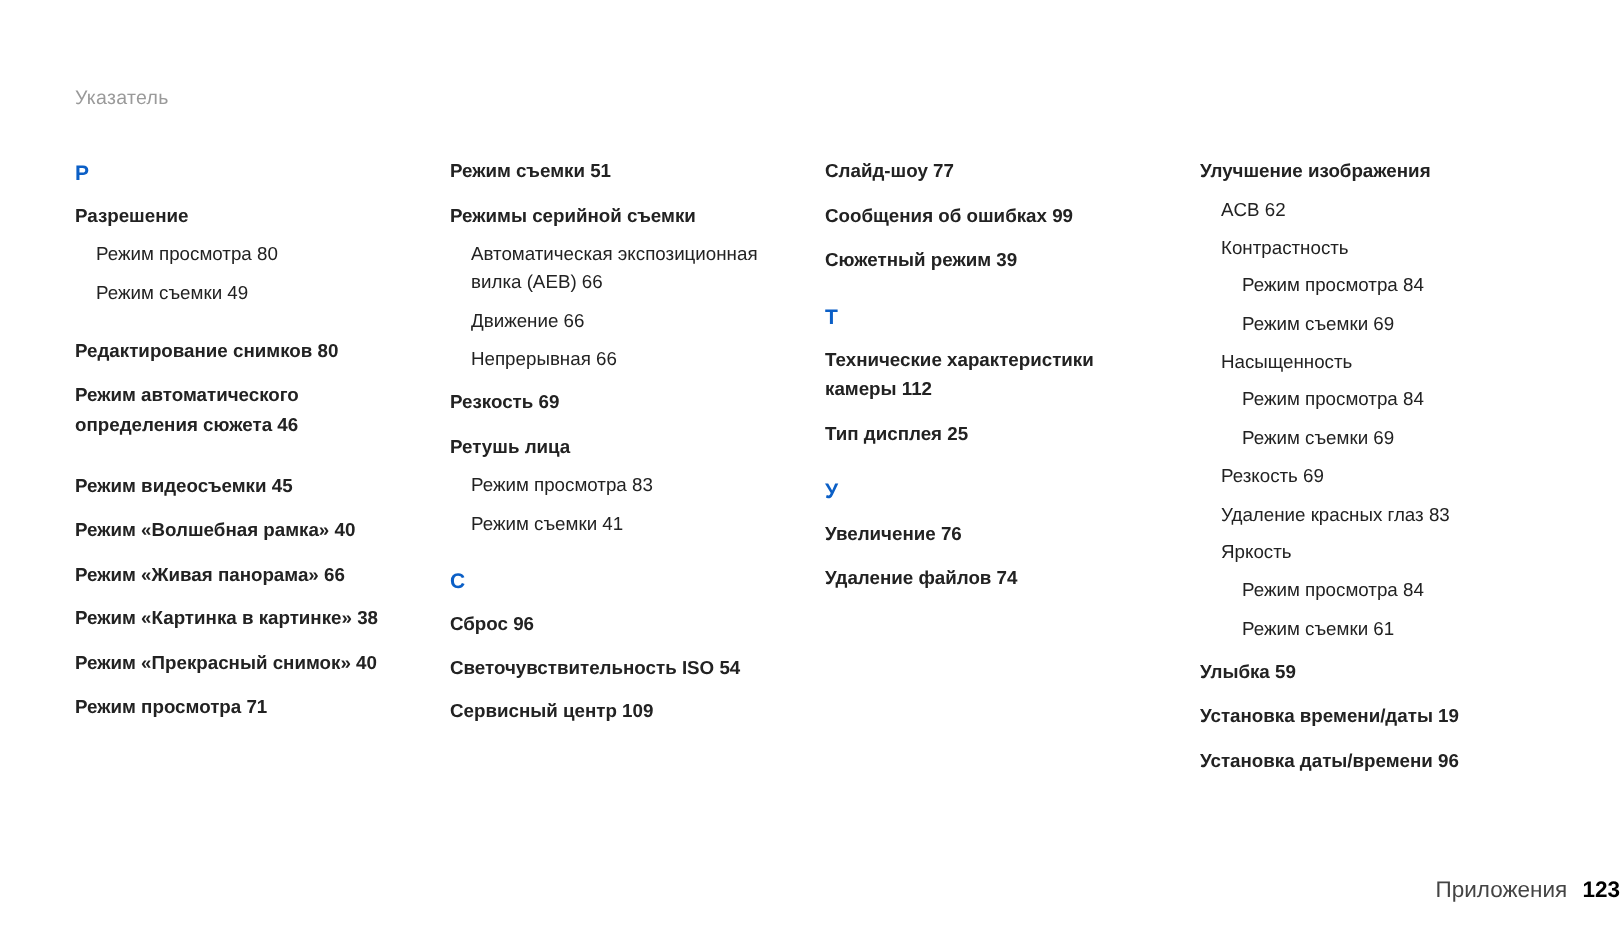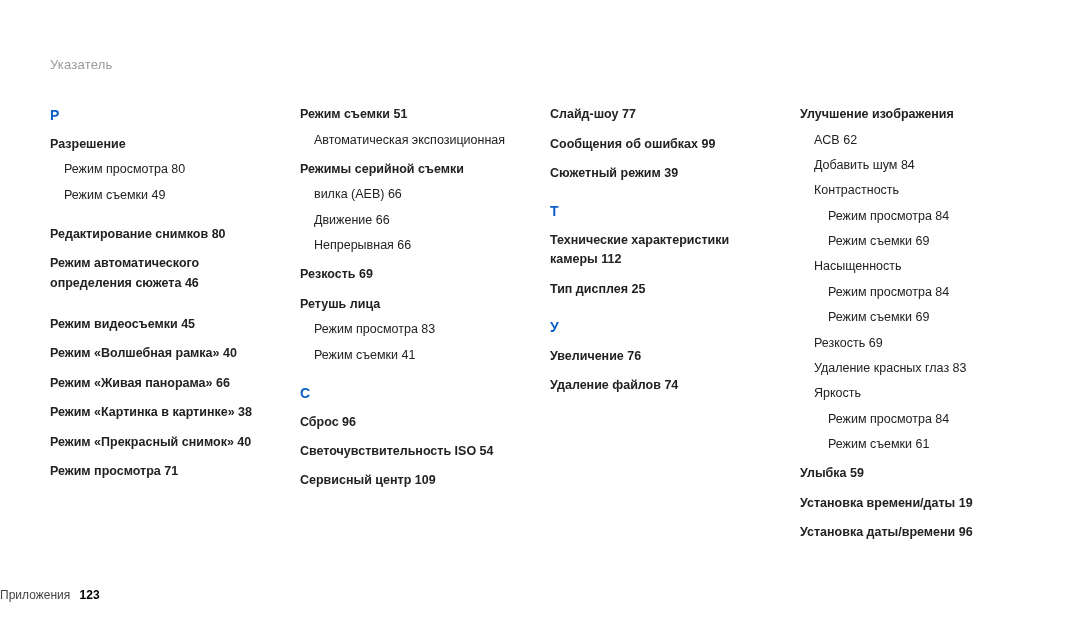--- a/index.html
+++ b/index.html
@@ -49,22 +49,22 @@
   }
   .sub {
     margin-left: 14px;
     font-weight: 400;
   }
   .footer {
     position: absolute;
     bottom: 25px;
     left: 0;
     width: 1080px;
-    text-align: left;
-    font-size: 12px;
+    text-align: right;
+    font-size: 15px;
     color: #444;
   }
   .footer .pnum {
     font-weight: 700;
     color: #000;
     margin-left: 6px;
   }
 </style>
 </head>
 <body>
@@ -91,22 +91,22 @@
       <div class="entry bold" style="margin-top:10px">Режим «Волшебная рамка»  40</div>
       <div class="entry bold" style="margin-top:10px">Режим «Живая панорама»  66</div>
       <div class="entry bold" style="margin-top:10px">Режим «Картинка в картинке»  38</div>
       <div class="entry bold" style="margin-top:10px">Режим «Прекрасный снимок»  40</div>
       <div class="entry bold" style="margin-top:10px">Режим просмотра  71</div>
     </div>
 
     <div class="col">
       <div class="entry bold">Режим съемки  51</div>
 
+      <div class="entry bold" style="margin-top:10px">Режимы серийной съемки</div>
       <div class="entry sub" style="margin-bottom:0">Автоматическая экспозиционная</div>
-      <div class="entry bold" style="margin-top:10px">Режимы серийной съемки</div>
       <div class="entry sub">вилка (AEB)  66</div>
       <div class="entry sub">Движение  66</div>
       <div class="entry sub">Непрерывная  66</div>
 
       <div class="entry bold" style="margin-top:10px">Резкость  69</div>
 
       <div class="entry bold" style="margin-top:10px">Ретушь лица</div>
       <div class="entry sub">Режим просмотра  83</div>
       <div class="entry sub">Режим съемки  41</div>
 
@@ -130,21 +130,20 @@
 
       <div class="letter" style="margin-top:18px">У</div>
 
       <div class="entry bold">Увеличение  76</div>
       <div class="entry bold" style="margin-top:10px">Удаление файлов  74</div>
     </div>
 
     <div class="col">
       <div class="entry bold">Улучшение изображения</div>
       <div class="entry sub">ACB  62</div>
-      <div class="entry sub">Добавить шум  84</div>
       <div class="entry sub">Контрастность</div>
       <div class="entry sub" style="margin-left:28px">Режим просмотра  84</div>
       <div class="entry sub" style="margin-left:28px">Режим съемки  69</div>
       <div class="entry sub">Насыщенность</div>
       <div class="entry sub" style="margin-left:28px">Режим просмотра  84</div>
       <div class="entry sub" style="margin-left:28px">Режим съемки  69</div>
       <div class="entry sub">Резкость  69</div>
       <div class="entry sub">Удаление красных глаз  83</div>
       <div class="entry sub">Яркость</div>
       <div class="entry sub" style="margin-left:28px">Режим просмотра  84</div>

